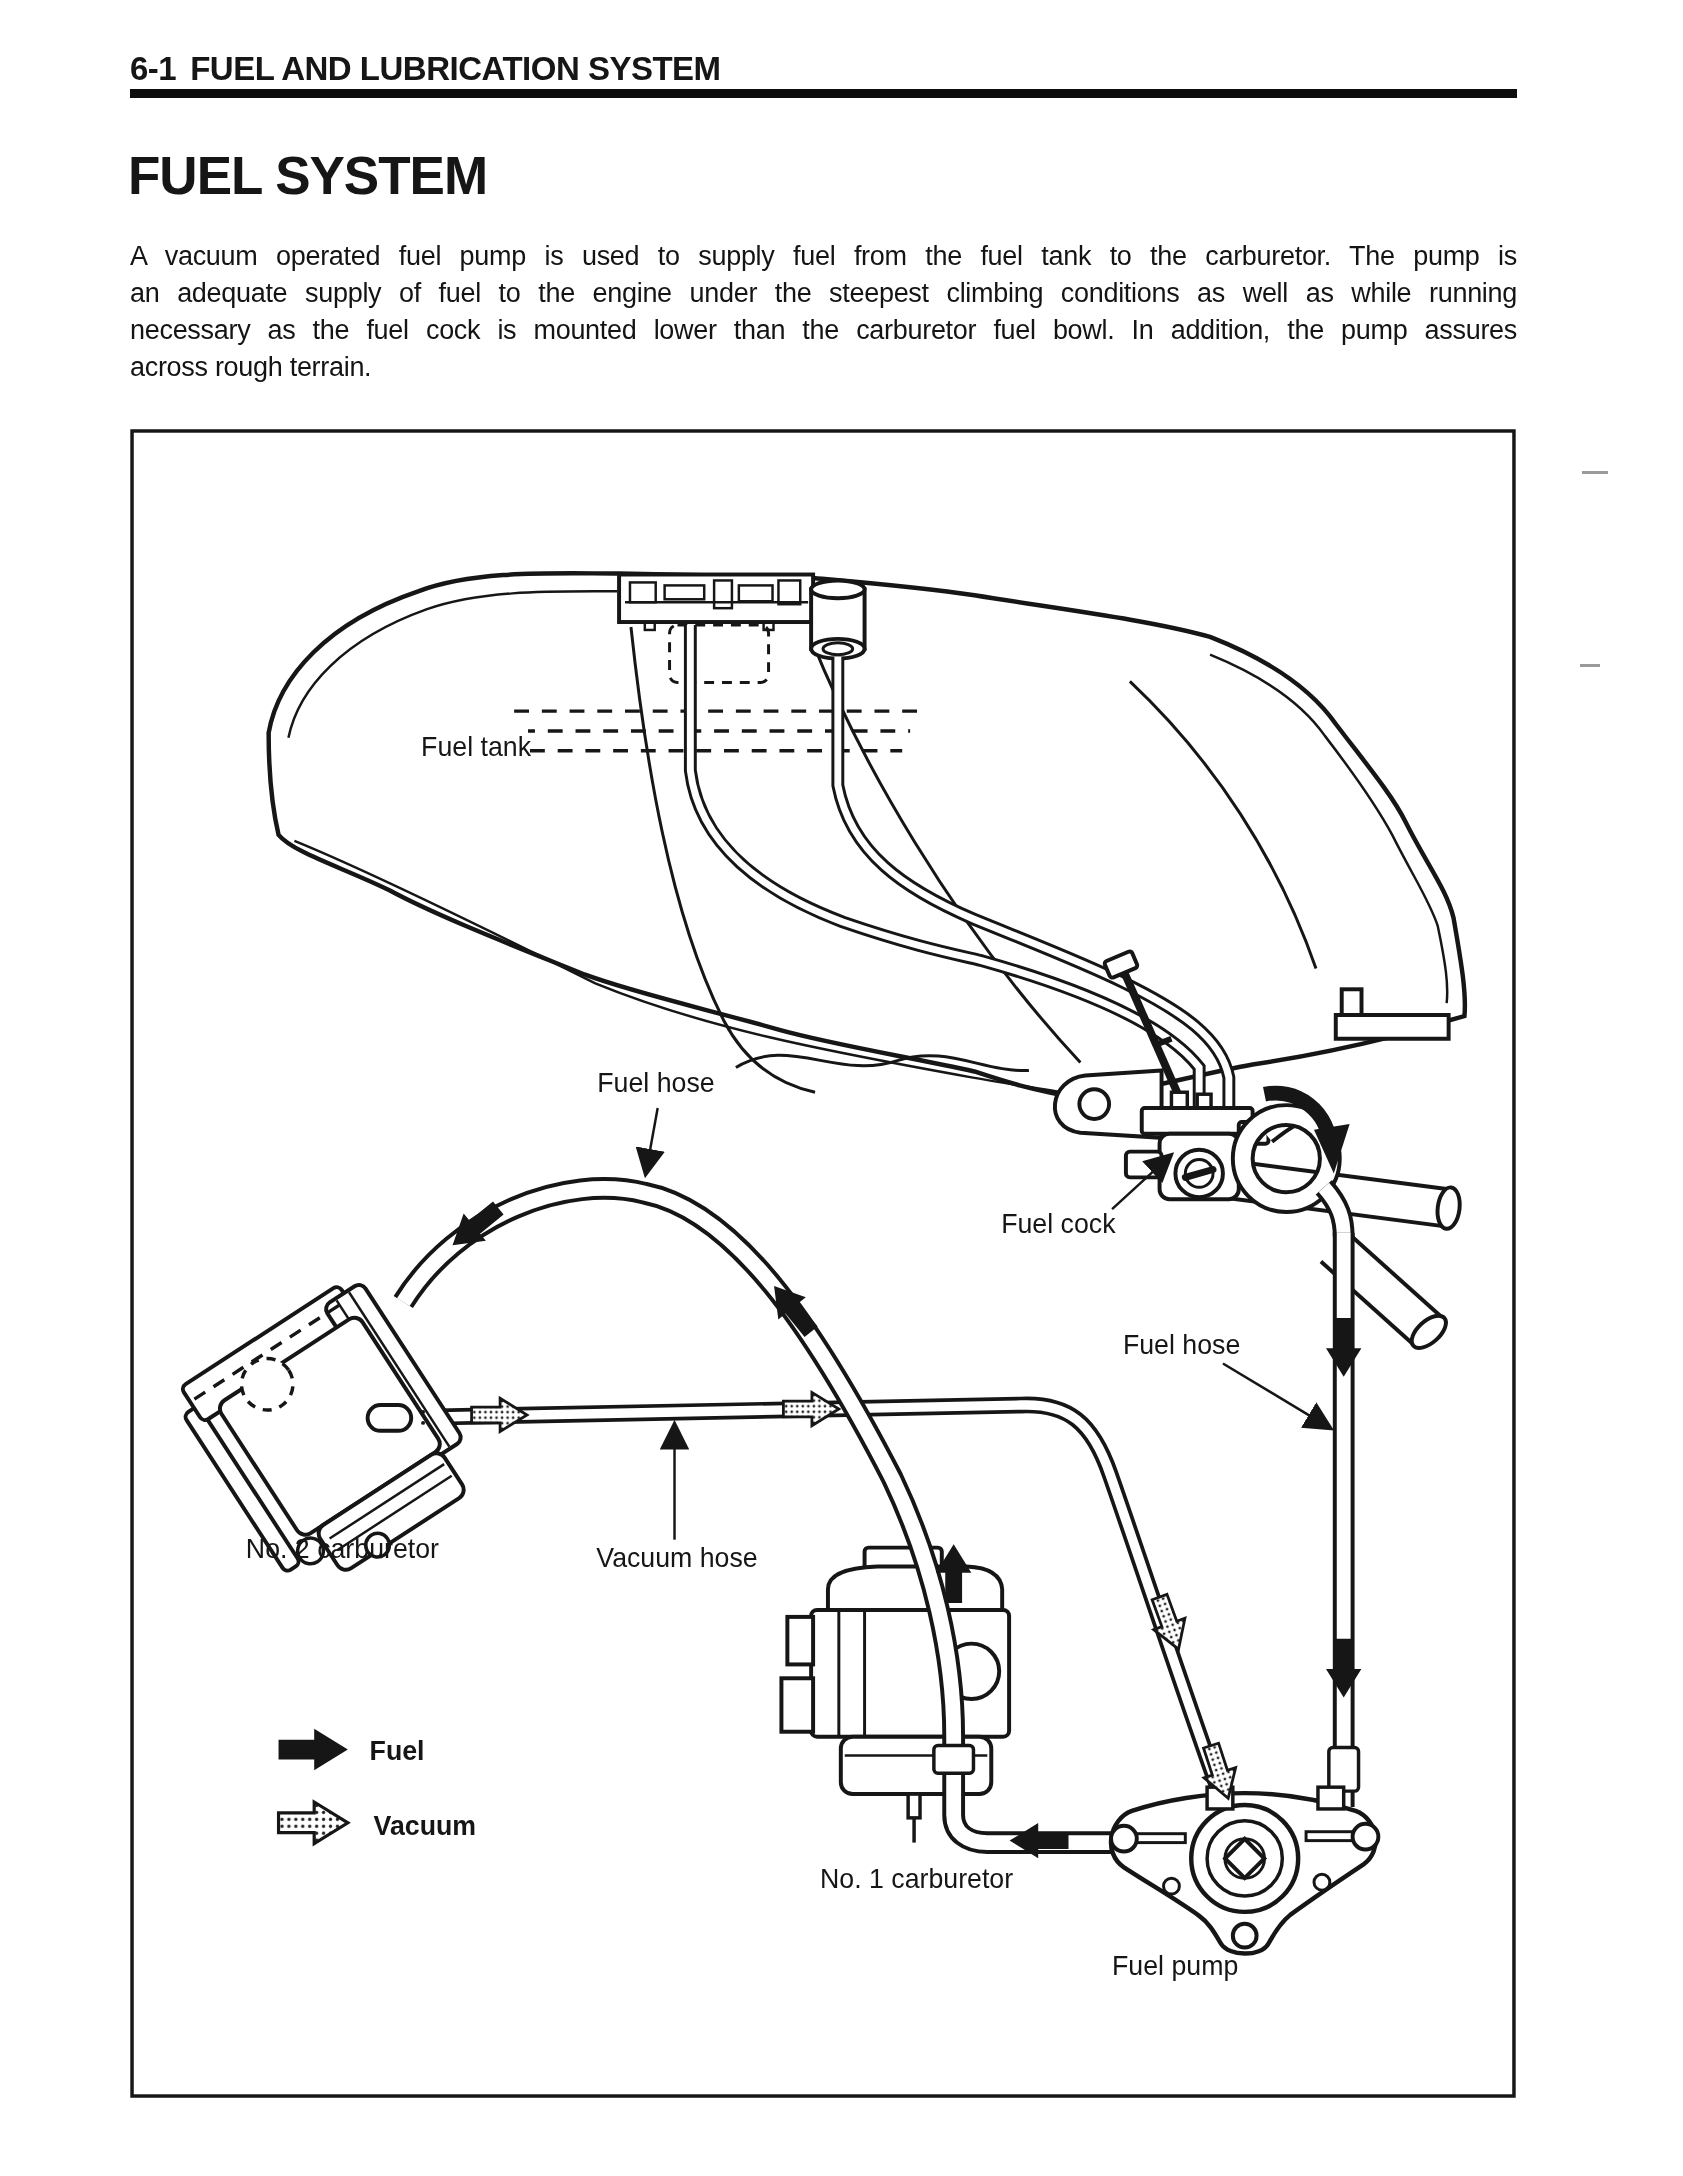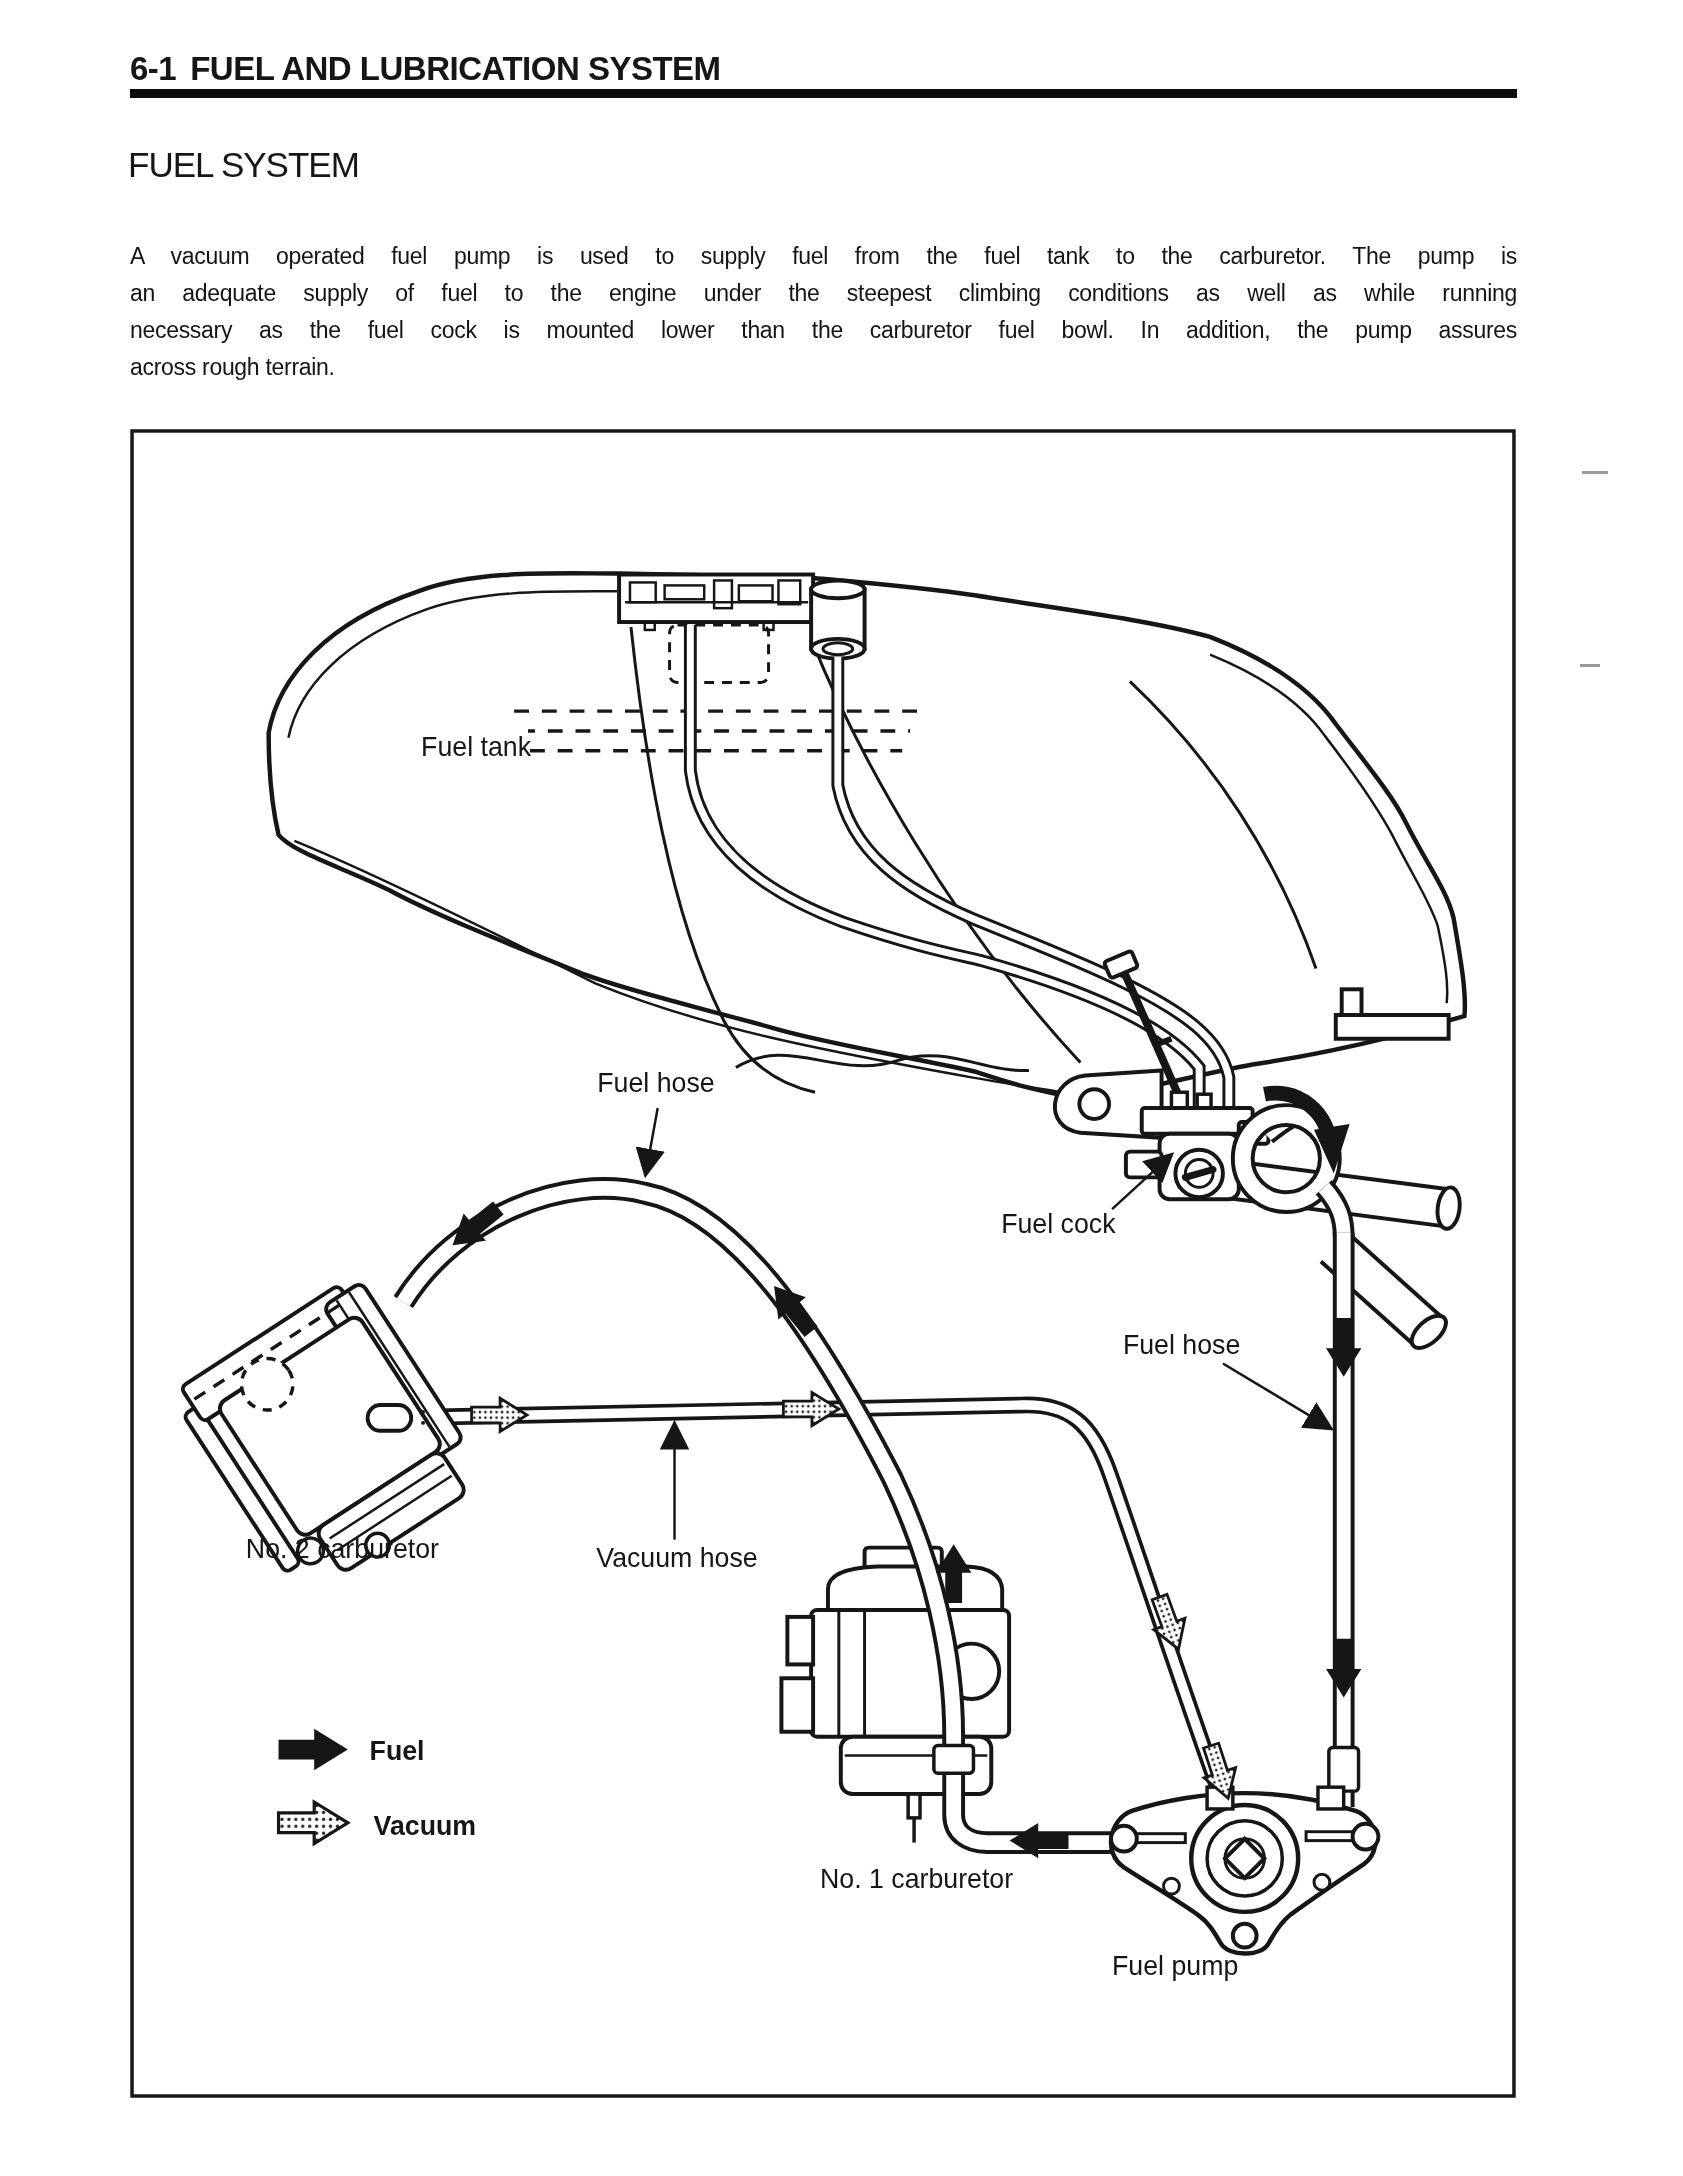--- a/index.html
+++ b/index.html
@@ -11,23 +11,23 @@
   .hdr{
     position:absolute;left:130px;top:50px;width:1386px;
     font-size:33px;font-weight:bold;letter-spacing:-0.5px;white-space:nowrap;
   }
   .hdr .hdr-num{margin-right:14px;}
   .hdr-rule{
     position:absolute;left:130px;top:89px;width:1387px;height:9px;background:#0d0d0d;
   }
   .doc-title{
     position:absolute;left:128px;top:145px;width:1386px;
-    font-size:35px;font-weight:normal;letter-spacing:-1px;
-  }
-  .para{position:absolute;left:130px;top:238px;width:1387px;font-size:23px;letter-spacing:-0.3px;line-height:37px;color:#141414;}
+    font-size:53px;font-weight:bold;letter-spacing:-1px;
+  }
+  .para{position:absolute;left:130px;top:238px;width:1387px;font-size:27px;letter-spacing:-0.3px;line-height:37px;color:#141414;}
   .jline{height:37px;overflow:hidden;text-align:justify;}
   .jline::after{content:"";display:inline-block;width:100%;height:0;}
   .lline{height:37px;overflow:hidden;text-align:left;}
   .figure{position:absolute;left:130px;top:429px;}
   .margin-dash{position:absolute;height:3px;background:#9a9a9a;}
   svg text{font-family:"Liberation Sans", sans-serif;}
   .lbl{font-size:27px;fill:#161616;}
   .lbl-b{font-size:27px;font-weight:bold;fill:#161616;}
 </style>
 </head>

